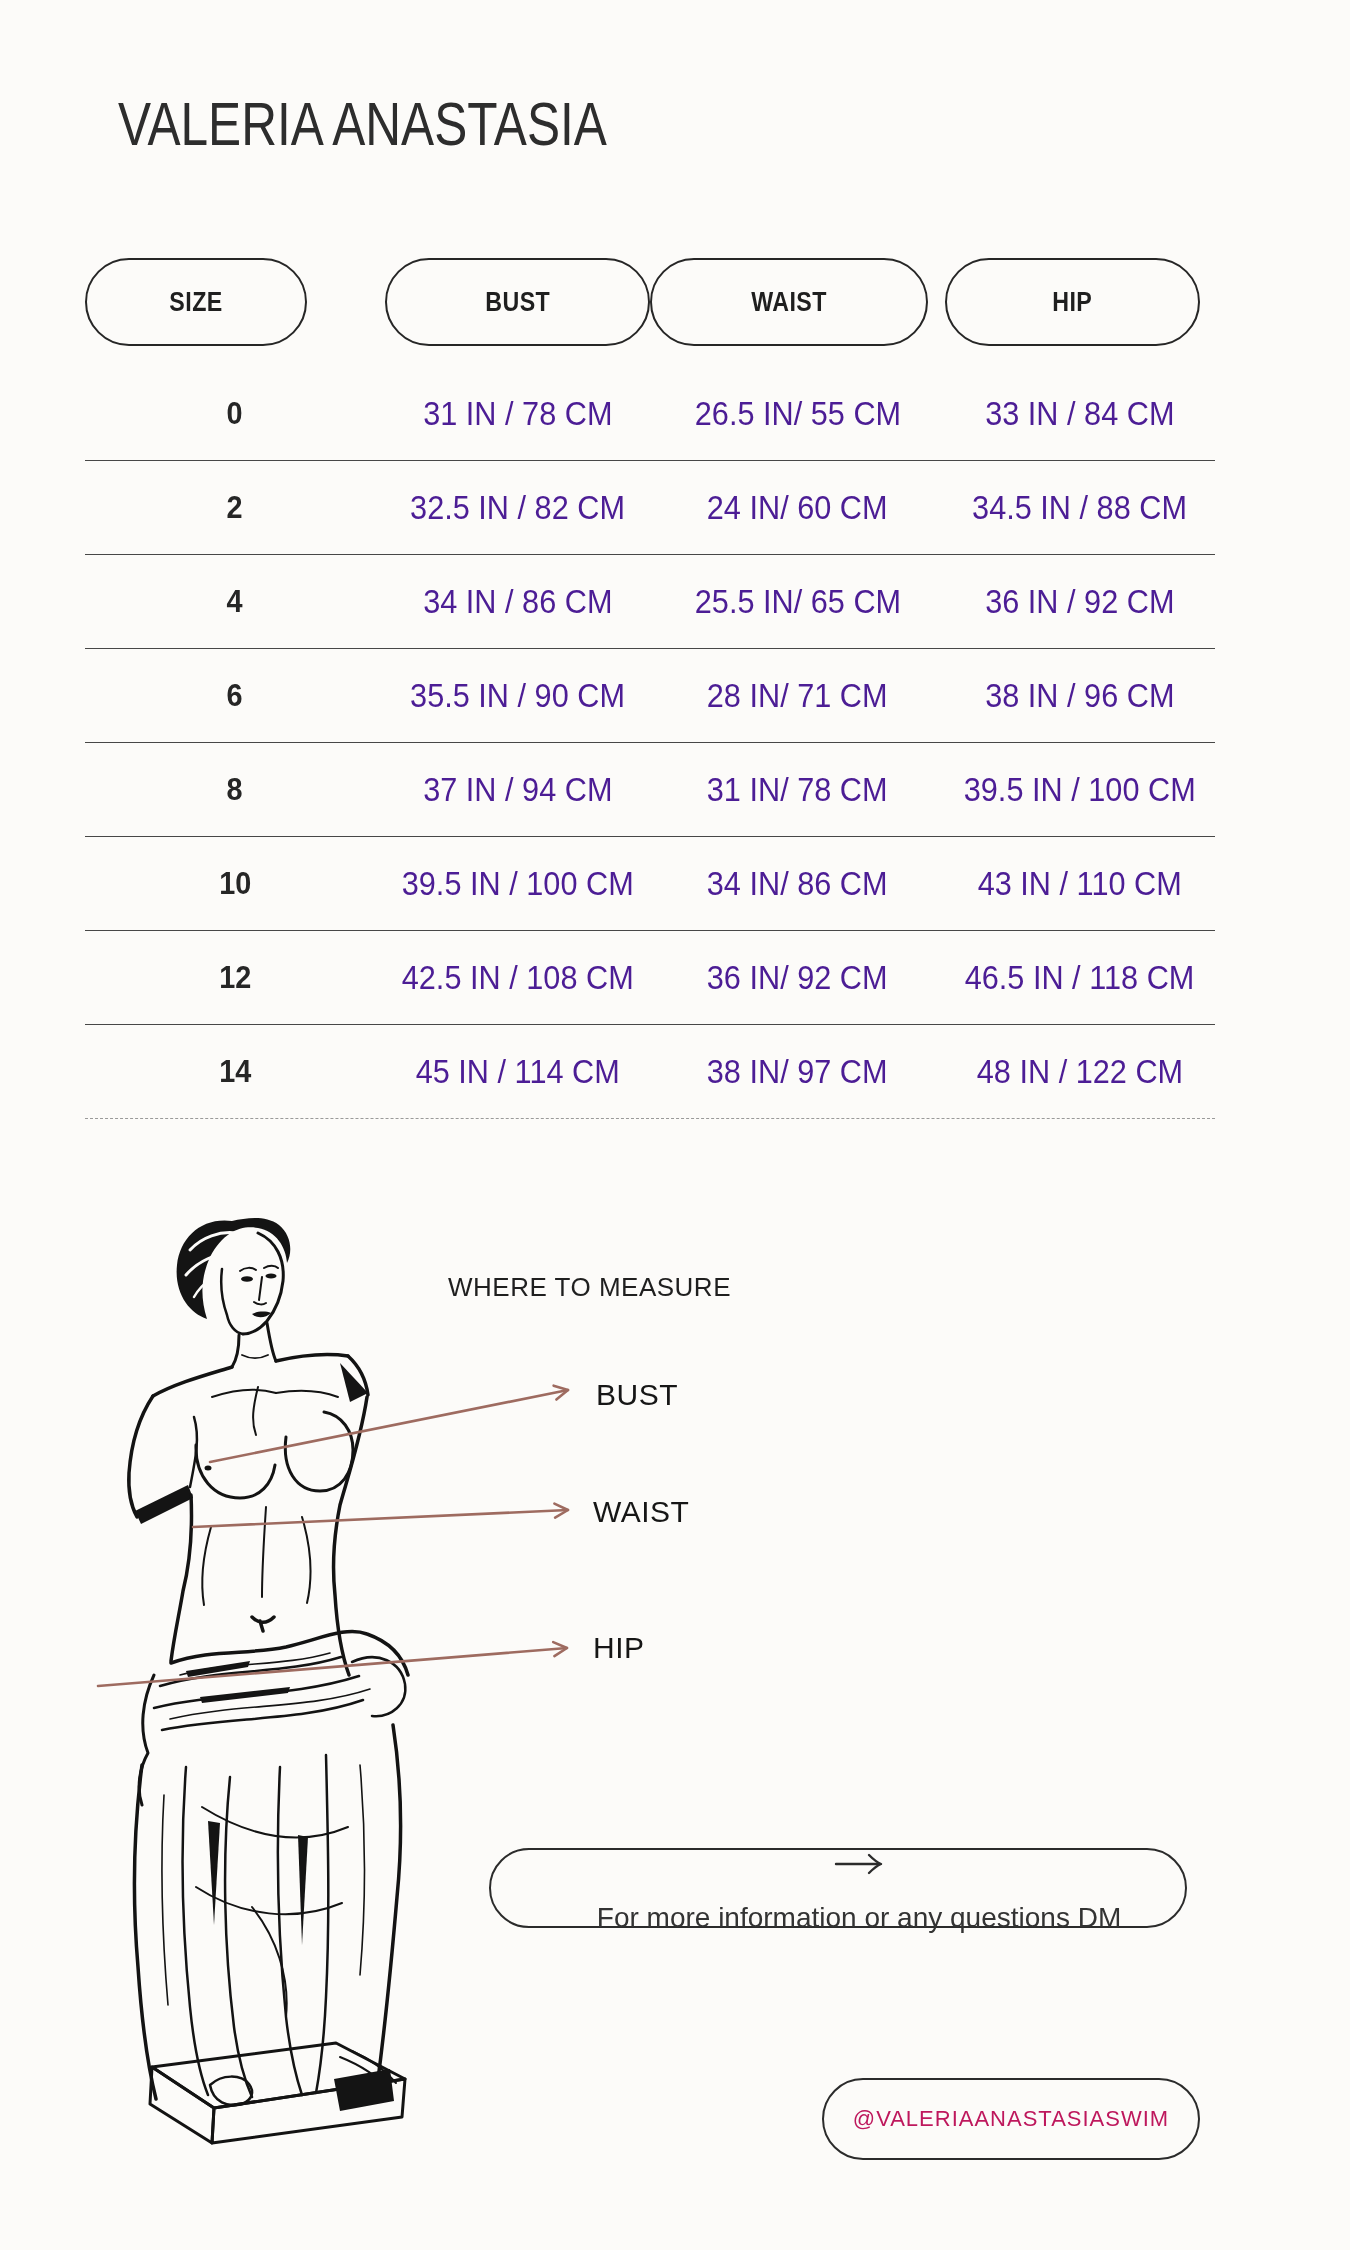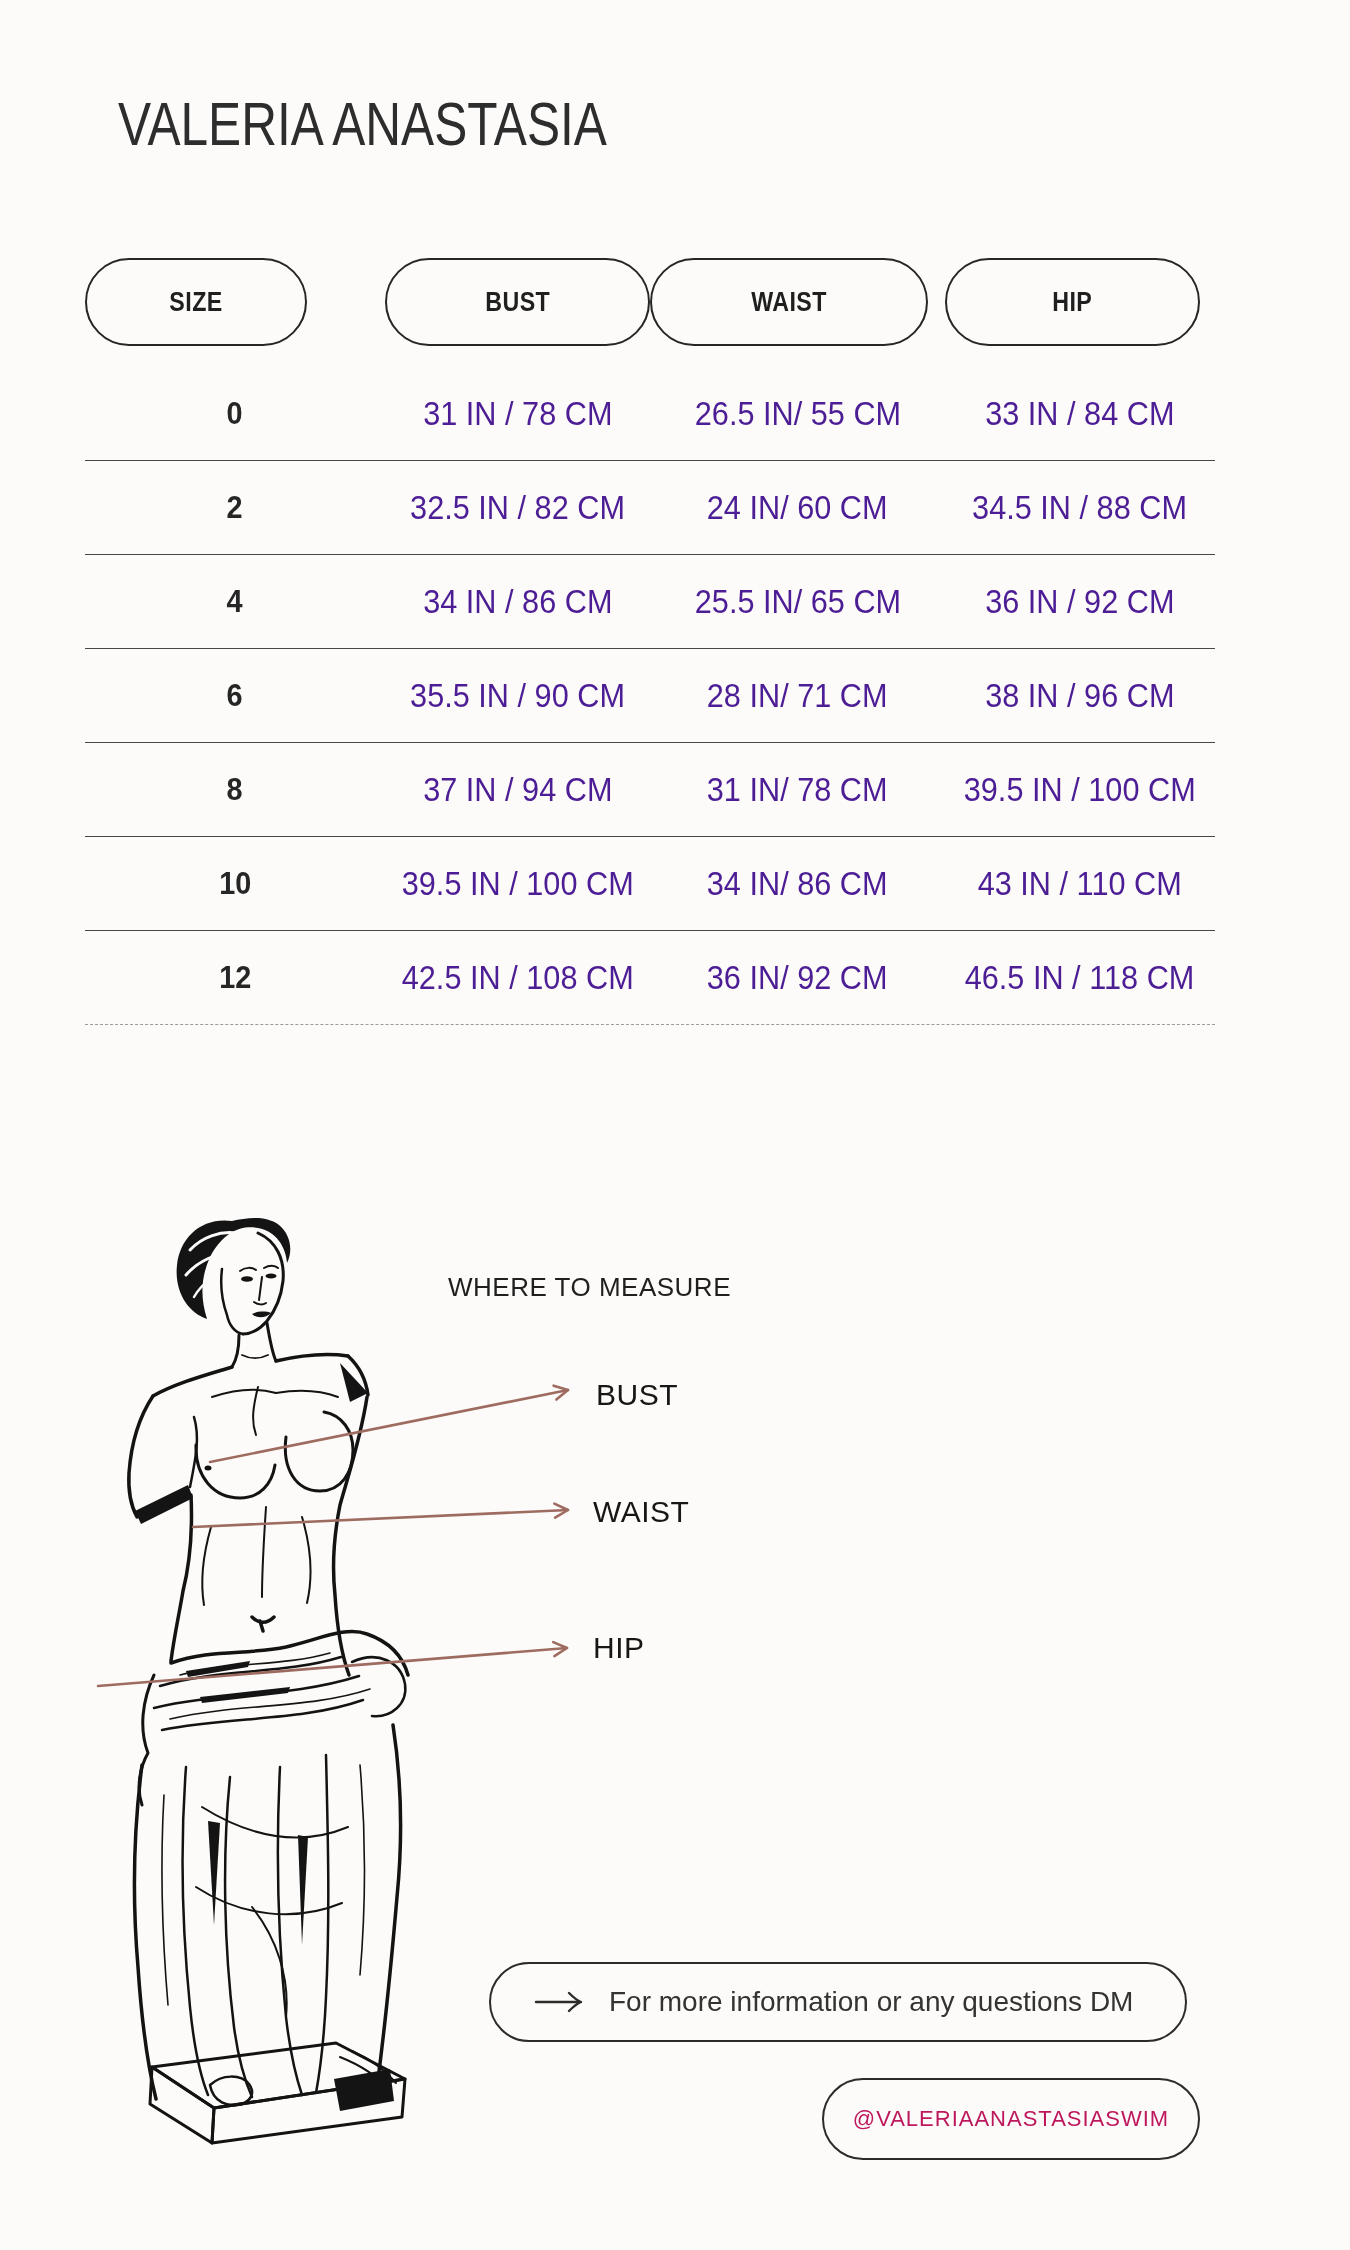--- a/index.html
+++ b/index.html
@@ -55,24 +55,25 @@
   .measure-label{font-size:30px;color:#161616;letter-spacing:0.5px;white-space:nowrap;}
   .lbl-bust{left:596px;top:1378px;}
   .lbl-waist{left:593px;top:1495px;}
   .lbl-hip{left:593px;top:1631px;}
 
   .statue-box{left:90px;top:1205px;width:350px;height:940px;}
   .arrows-box{left:80px;top:1370px;width:580px;height:340px;pointer-events:none;}
 
   
   .info-pill{
-    left:489px;top:1962px;width:698px;height:80px;
+    left:489px;top:1848px;width:698px;height:80px;
     border:2.5px solid #2b2b2b;border-radius:44px;background:transparent;
     display:flex;align-items:center;gap:24px;padding:0 0 0 42px;box-sizing:border-box;
     cursor:pointer;
+    flex-direction:column;
   }
   .info-pill .itxt{font-size:28px;color:#333;white-space:nowrap;}
   .handle-pill{
     left:822px;top:2078px;width:378px;height:82px;
     border:2.5px solid #2b2b2b;border-radius:44px;background:transparent;
     display:flex;align-items:center;justify-content:center;box-sizing:border-box;
     cursor:pointer;
   }
   .handle-pill .htxt{font-size:22px;color:#be185d;letter-spacing:1px;white-space:nowrap;}
 
@@ -142,20 +143,26 @@
       <div class="cell size-cell"><span>10</span></div>
       <div class="cell"><span>39.5 IN / 100 CM</span></div>
       <div class="cell"><span>34 IN/ 86 CM</span></div>
       <div class="cell"><span>43 IN / 110 CM</span></div>
     </div>
     <div class="trow">
       <div class="cell size-cell"><span>12</span></div>
       <div class="cell"><span>42.5 IN / 108 CM</span></div>
       <div class="cell"><span>36 IN/ 92 CM</span></div>
       <div class="cell"><span>46.5 IN / 118 CM</span></div>
+    </div>
+    <div class="trow">
+      <div class="cell size-cell"><span>14</span></div>
+      <div class="cell"><span>45 IN / 114 CM</span></div>
+      <div class="cell"><span>38 IN/ 97 CM</span></div>
+      <div class="cell"><span>48 IN / 122 CM</span></div>
     </div>
   </div>
 </div>
 
 <div class="abs measure-title">WHERE TO MEASURE</div>
 <div class="abs measure-label lbl-bust">BUST</div>
 <div class="abs measure-label lbl-waist">WAIST</div>
 <div class="abs measure-label lbl-hip">HIP</div>
 
 <div class="abs statue-box">

